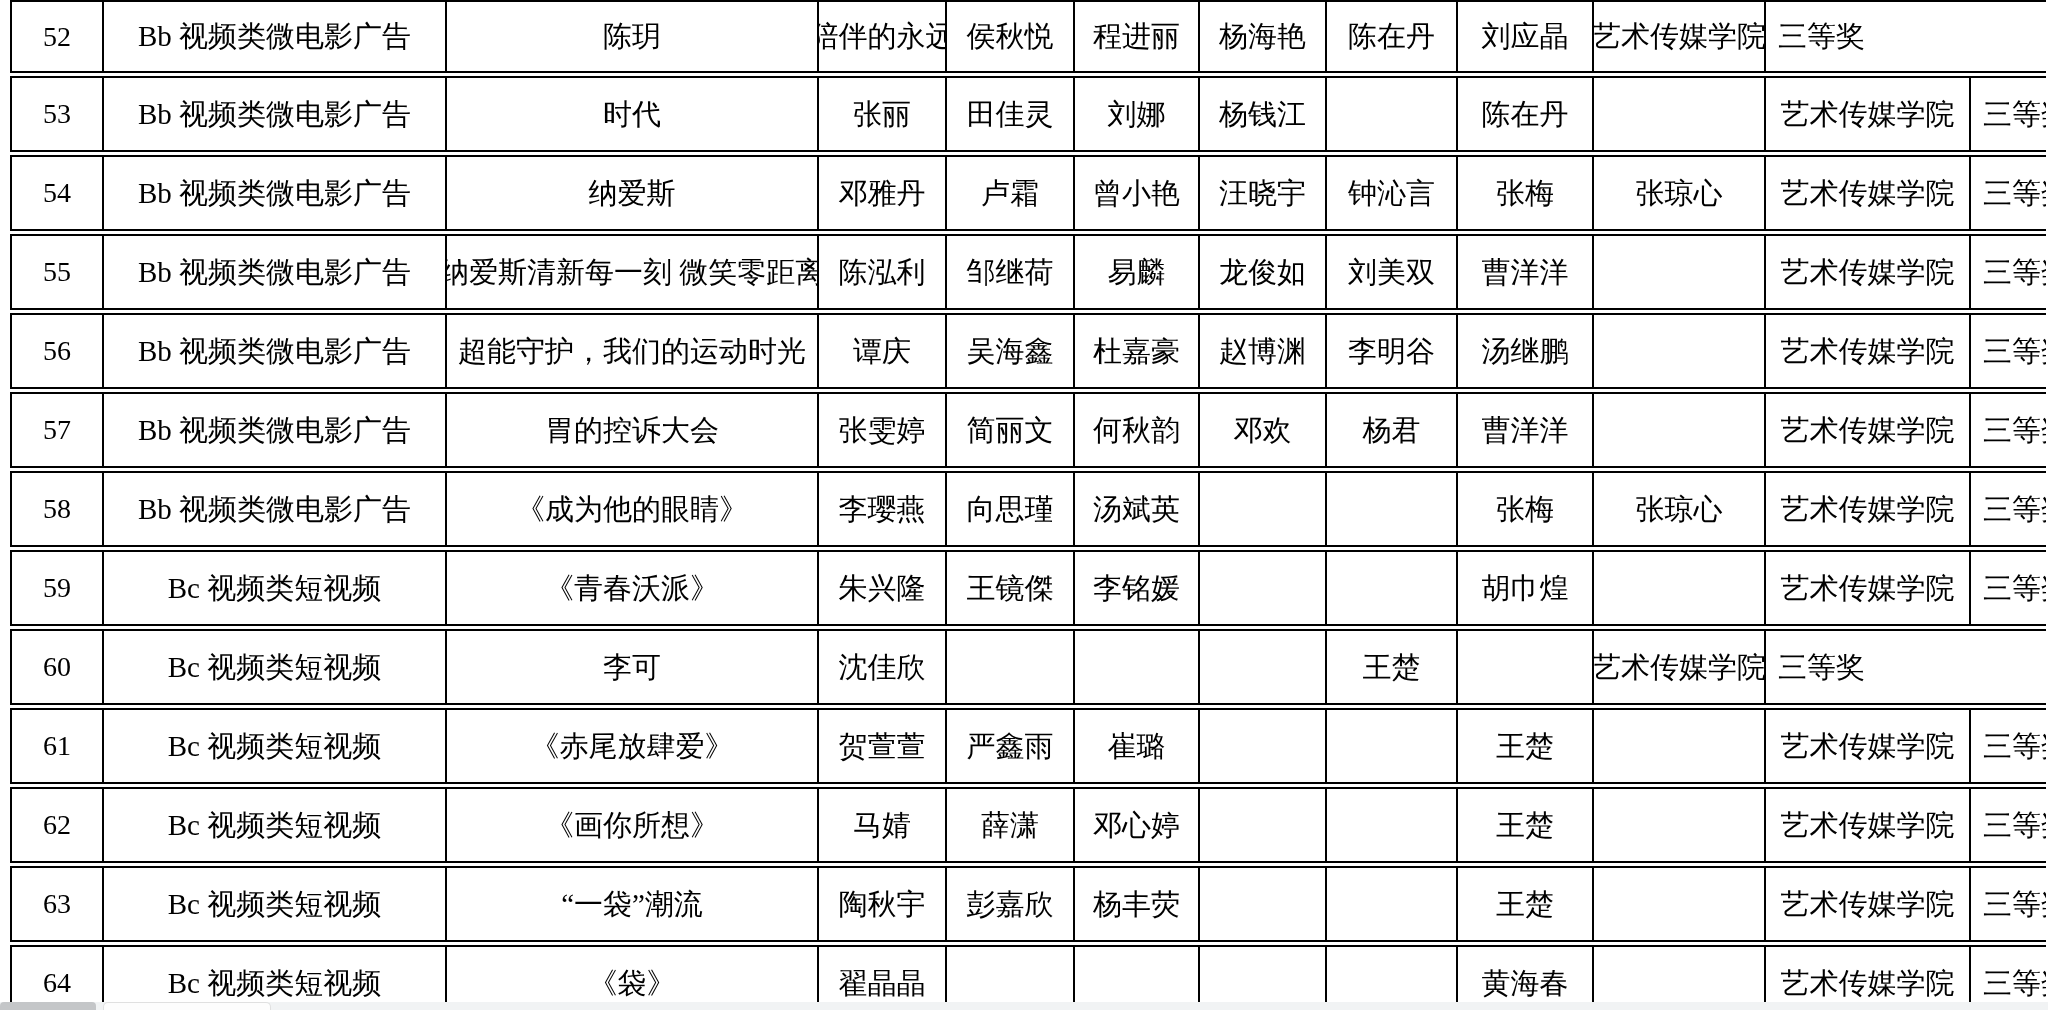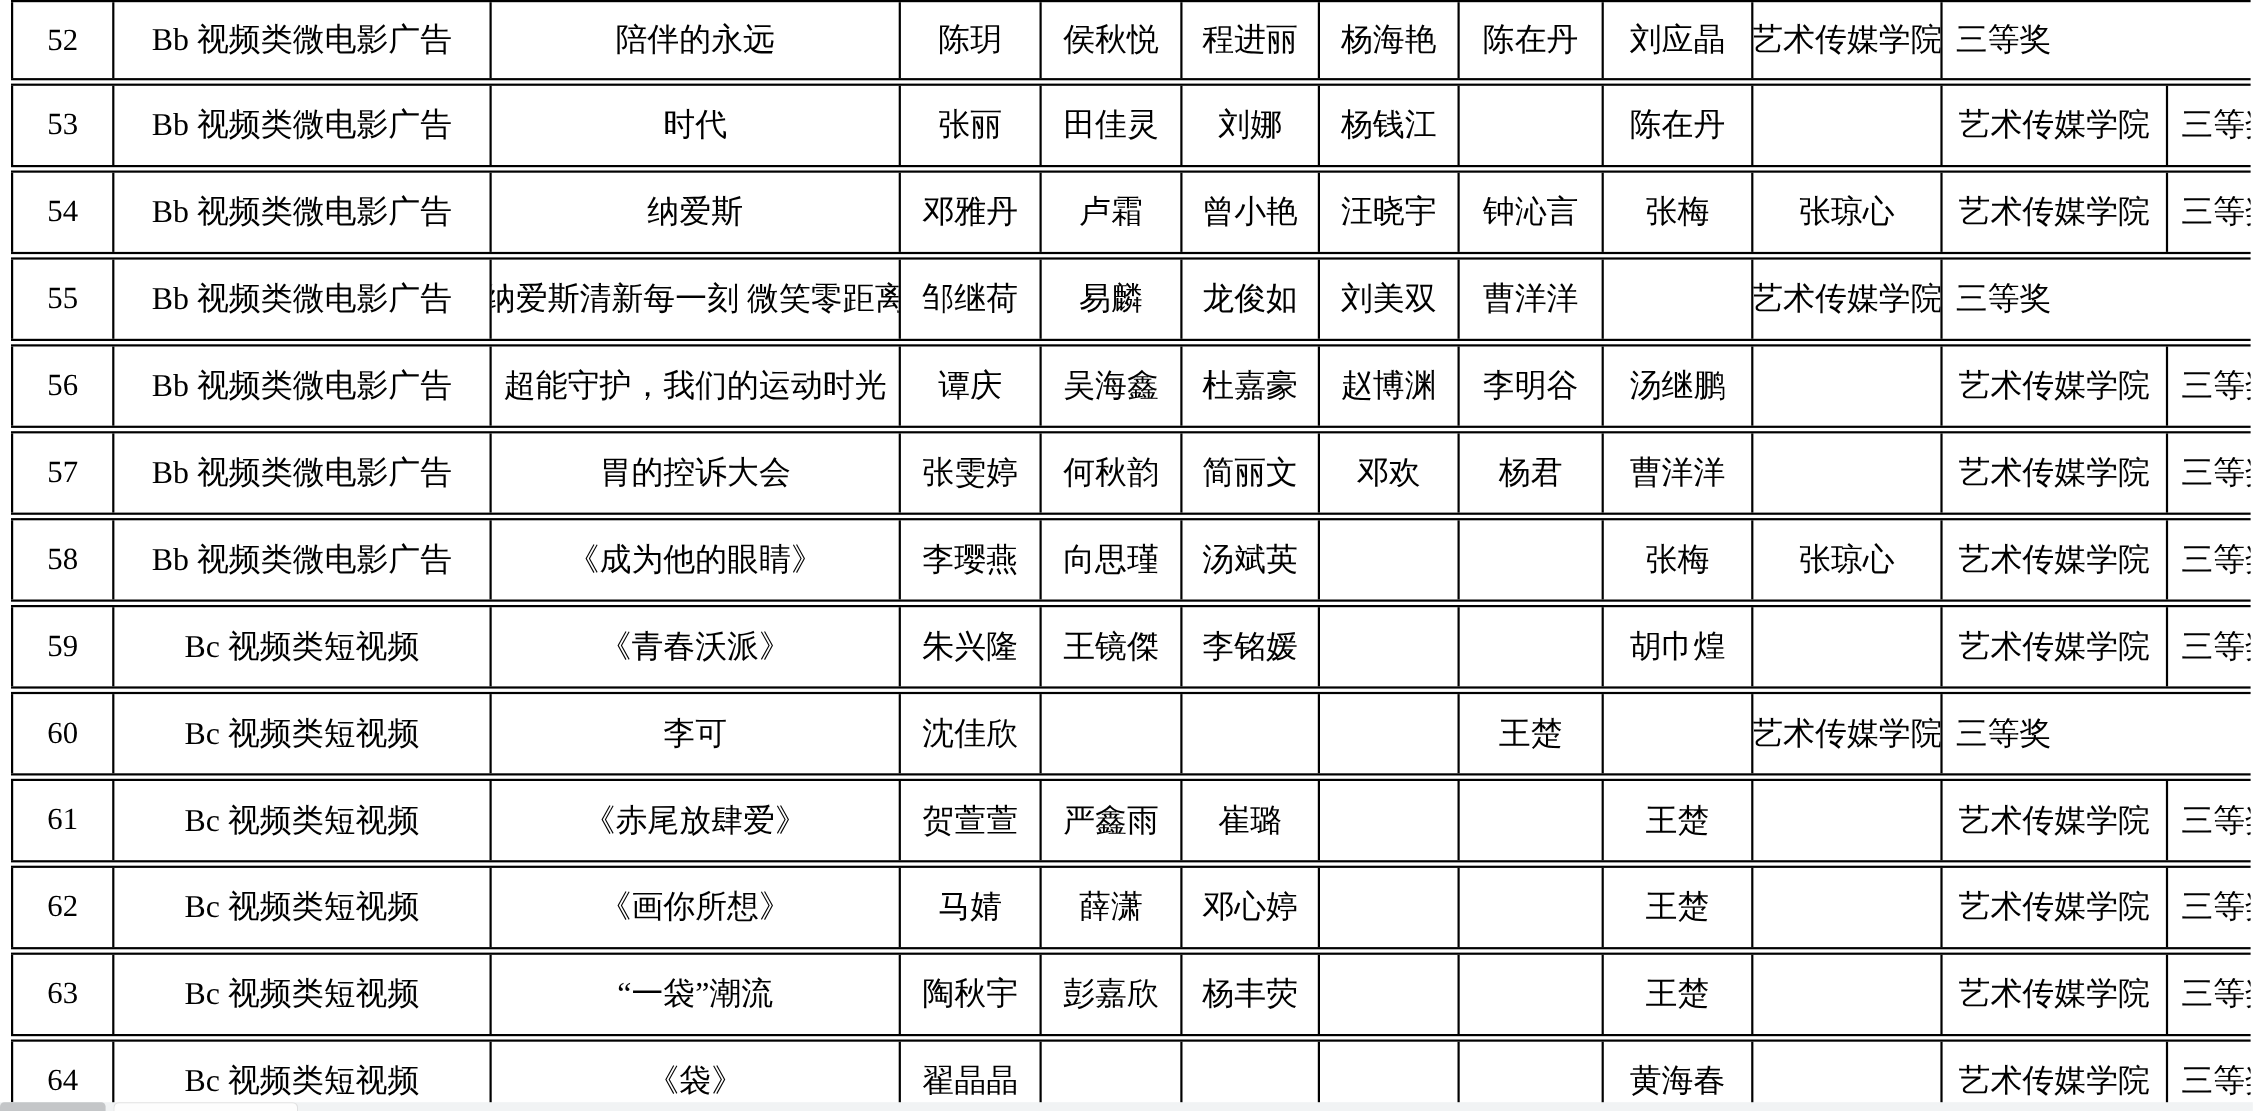--- a/index.html
+++ b/index.html
@@ -66,22 +66,22 @@
   }
 </style>
 </head>
 <body>
 
 <div class="table-viewport">
   <div class="grid-table">
       <div class="row first">
         <div class="cell c0">52</div>
         <div class="cell c1">Bb 视频类微电影广告</div>
+        <div class="cell c3">陈玥</div>
         <div class="cell c2">陪伴的永远</div>
-        <div class="cell c3">陈玥</div>
         <div class="cell c4">侯秋悦</div>
         <div class="cell c5">程进丽</div>
         <div class="cell c6">杨海艳</div>
         <div class="cell c8">陈在丹</div>
         <div class="cell c9">刘应晶</div>
         <div class="cell c10">艺术传媒学院</div>
         <div class="cell c11">三等奖</div>
       </div>
       <div class="row">
         <div class="cell c0">53</div>
@@ -108,20 +108,21 @@
         <div class="cell c7">钟沁言</div>
         <div class="cell c8">张梅</div>
         <div class="cell c9">张琼心</div>
         <div class="cell c10">艺术传媒学院</div>
         <div class="cell c11">三等奖</div>
       </div>
       <div class="row">
         <div class="cell c0">55</div>
         <div class="cell c1">Bb 视频类微电影广告</div>
         <div class="cell c2">纳爱斯清新每一刻 微笑零距离</div>
+        <div class="cell c3">陈泓利</div>
         <div class="cell c5">邹继荷</div>
         <div class="cell c4">易麟</div>
         <div class="cell c6">龙俊如</div>
         <div class="cell c7">刘美双</div>
         <div class="cell c8">曹洋洋</div>
         <div class="cell c9"></div>
         <div class="cell c10">艺术传媒学院</div>
         <div class="cell c11">三等奖</div>
       </div>
       <div class="row">
@@ -136,22 +137,22 @@
         <div class="cell c8">汤继鹏</div>
         <div class="cell c9"></div>
         <div class="cell c10">艺术传媒学院</div>
         <div class="cell c11">三等奖</div>
       </div>
       <div class="row">
         <div class="cell c0">57</div>
         <div class="cell c1">Bb 视频类微电影广告</div>
         <div class="cell c2">胃的控诉大会</div>
         <div class="cell c3">张雯婷</div>
+        <div class="cell c4">简丽文</div>
         <div class="cell c5">何秋韵</div>
-        <div class="cell c4">简丽文</div>
         <div class="cell c6">邓欢</div>
         <div class="cell c7">杨君</div>
         <div class="cell c8">曹洋洋</div>
         <div class="cell c9"></div>
         <div class="cell c10">艺术传媒学院</div>
         <div class="cell c11">三等奖</div>
       </div>
       <div class="row">
         <div class="cell c0">58</div>
         <div class="cell c1">Bb 视频类微电影广告</div>

